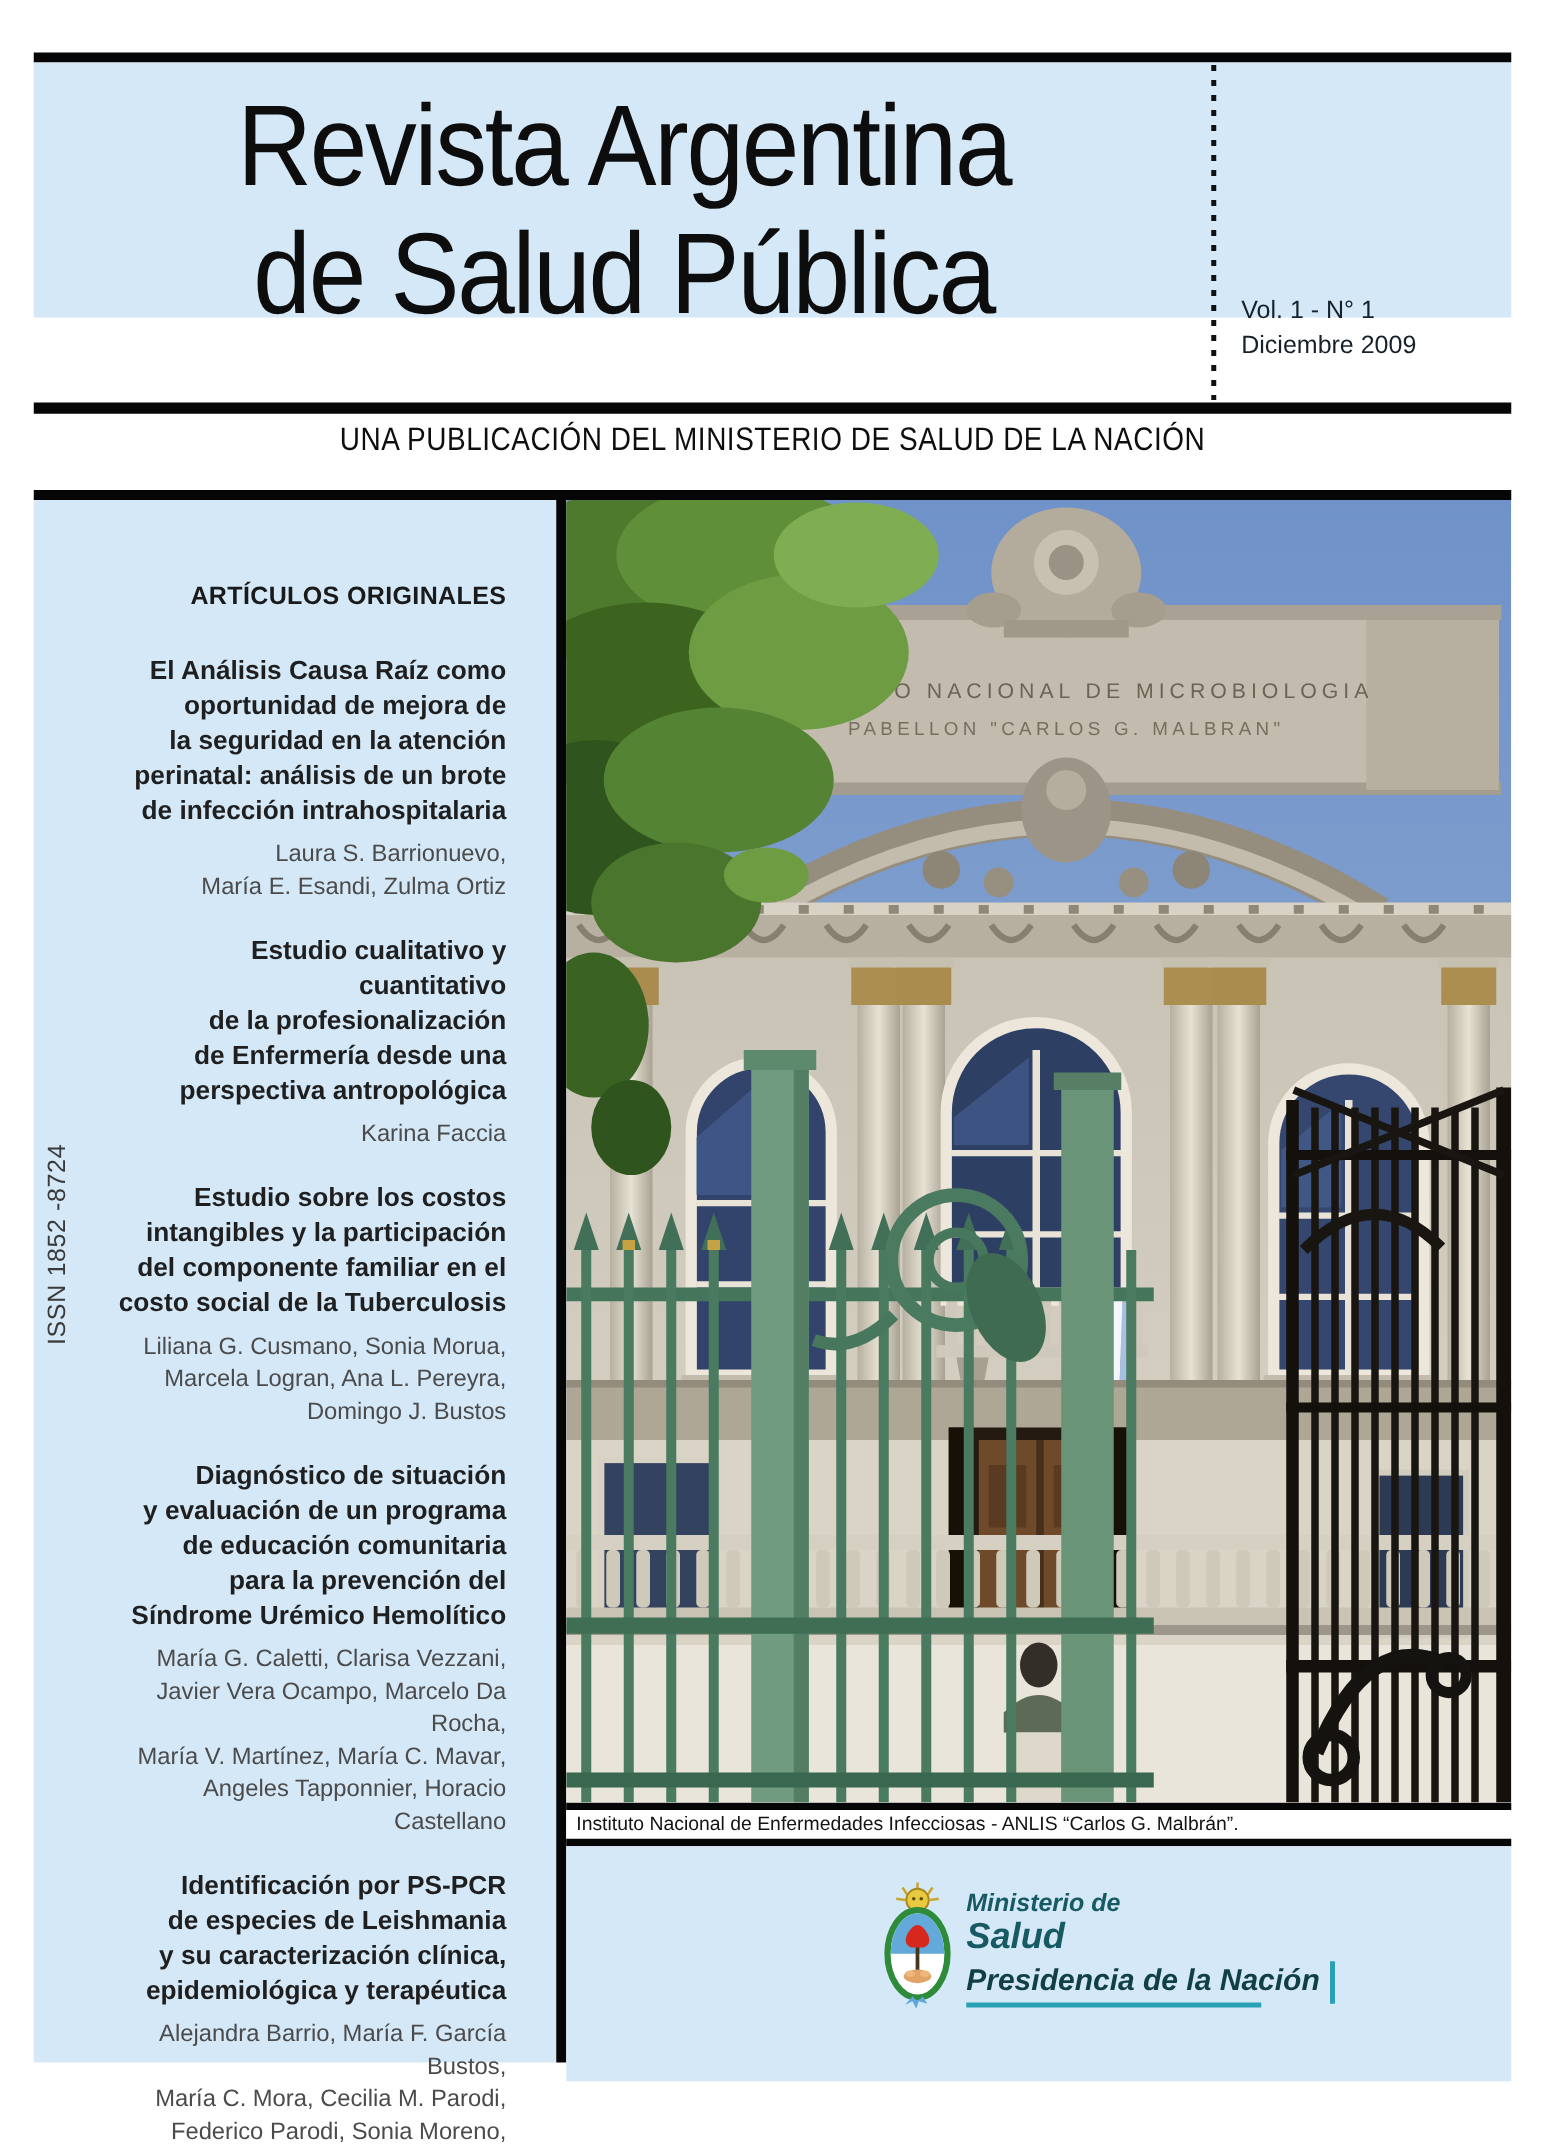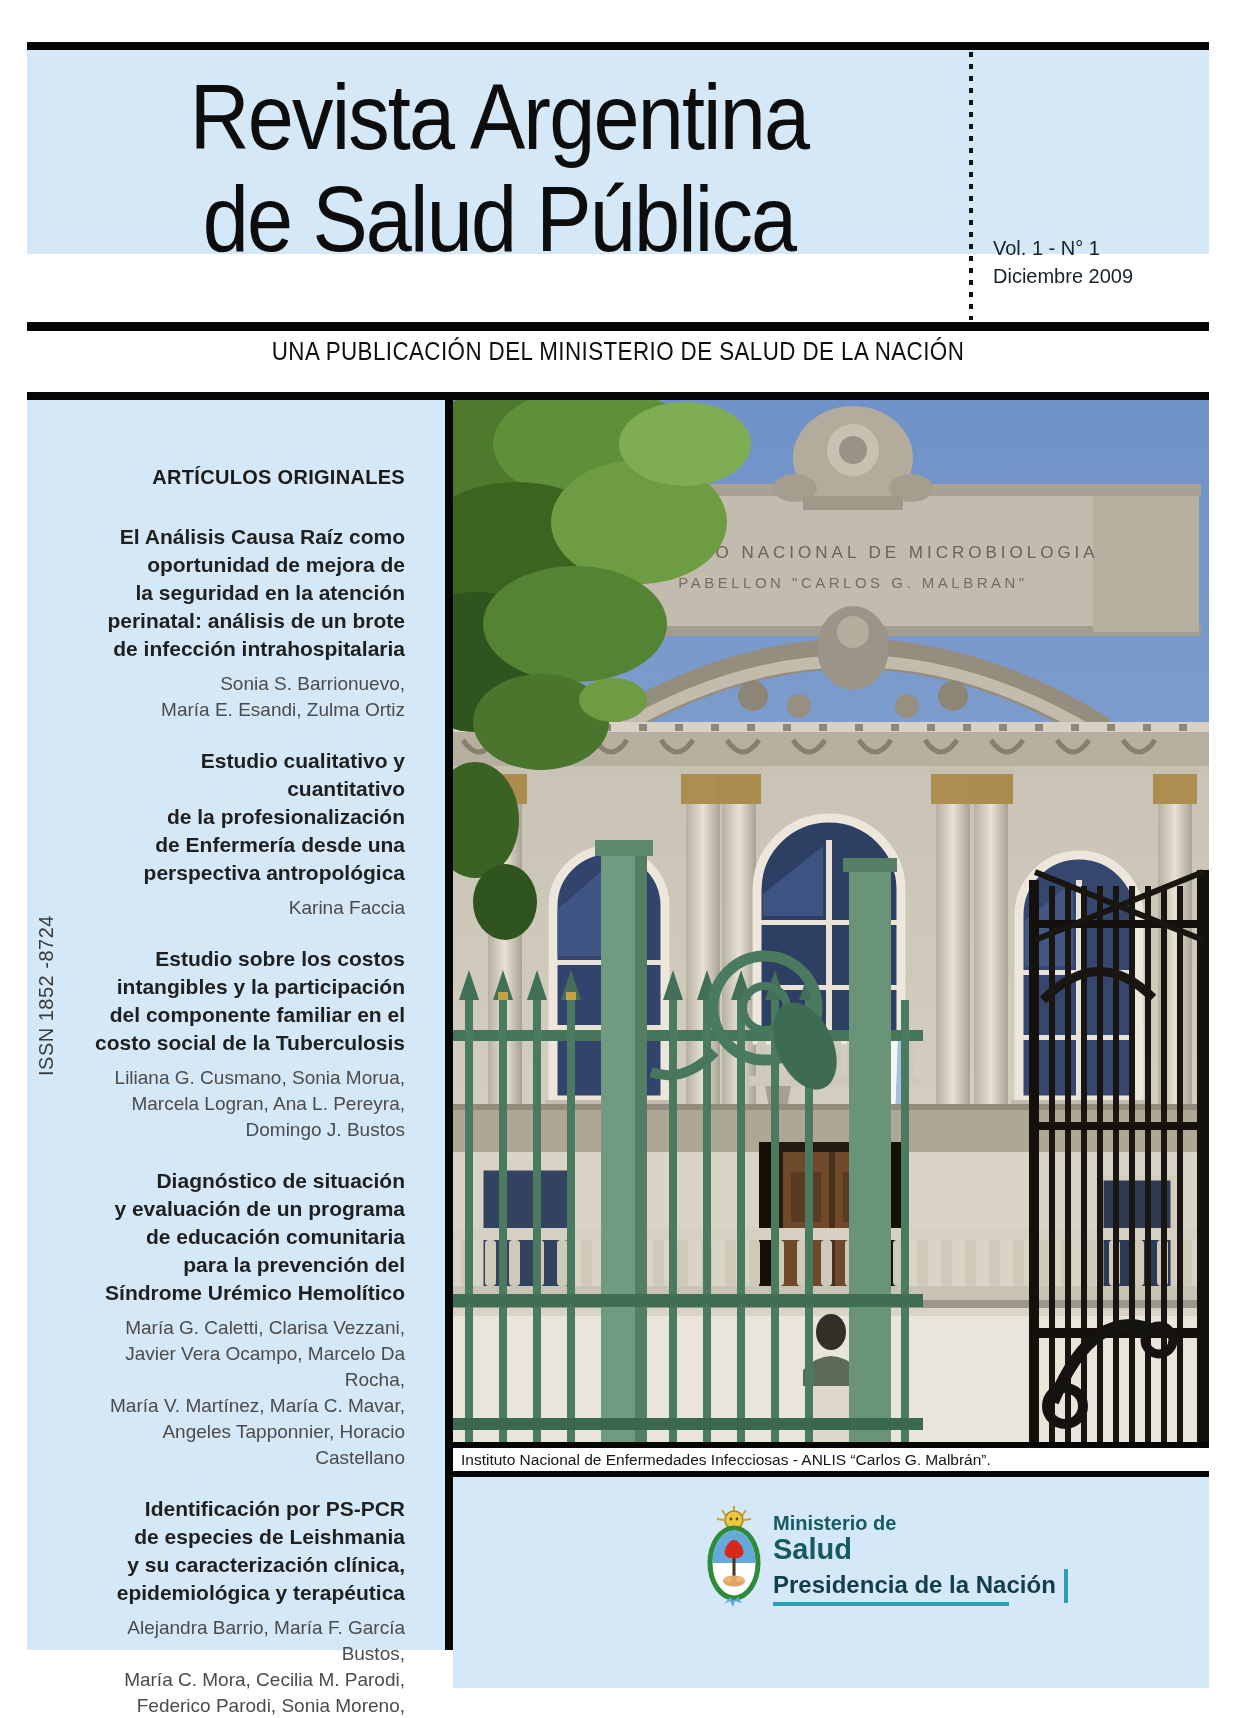--- a/index.html
+++ b/index.html
@@ -25,21 +25,21 @@
   .a-title{font-size:21px;font-weight:700;color:#1f1f1f;line-height:28px;}
   .a-authors{font-size:19px;font-weight:400;color:#4b4b4b;line-height:26px;margin:8px 0 24px 0;}
   .issn{position:absolute;left:8px;top:676px;transform:rotate(-90deg);transform-origin:0 0;
         white-space:nowrap;font-size:20px;letter-spacing:.5px;color:#3a3a3a;}
   
   .photo-wrap{width:756px;height:1042px;display:block;}
   .photo-hr{width:756px;height:6px;background:#060606;}
   .caption{width:756px;height:23px;background:#ffffff;display:flex;align-items:center;
            font-size:15.5px;color:#141414;box-sizing:border-box;padding-left:8px;}
   
-  .logo-area{position:relative;width:756px;height:211px;background:#d4e8f7;}
+  .logo-area{position:relative;width:756px;height:188px;background:#d4e8f7;font-style:italic;}
   .arms{position:absolute;left:252px;top:28px;}
   .logo-text{position:absolute;left:320px;top:36px;}
   .l1{font-size:20px;font-weight:700;line-height:21px;}
   .l2{font-size:29px;font-weight:700;line-height:30px;}
   .pres-wrap{position:relative;margin-top:8px;display:inline-block;text-align:center;}
   .l3{font-size:24px;font-weight:700;color:#113f48;line-height:25px;}
   .underline{width:236px;height:4px;margin-top:5px;}
   .tick{position:absolute;right:-12px;bottom:3px;width:4px;height:34px;}
   svg text{font-family:"Liberation Sans",sans-serif;}
 </style>
@@ -74,21 +74,21 @@
 
       <div>
         <div class="a-title">
             <div>El Análisis Causa Raíz como</div>
             <div>oportunidad de mejora de</div>
             <div>la seguridad en la atención</div>
             <div>perinatal: análisis de un brote</div>
             <div>de infección intrahospitalaria</div>
           </div>
         <div class="a-authors">
-            <div>Sonia S. Barrionuevo,</div>
+            <div>Laura S. Barrionuevo,</div>
             <div>María E. Esandi, Zulma Ortiz</div>
           </div>
       </div>
       <div>
         <div class="a-title">
             <div>Estudio cualitativo y cuantitativo</div>
             <div>de la profesionalización</div>
             <div>de Enfermería desde una</div>
             <div>perspectiva antropológica</div>
           </div>

